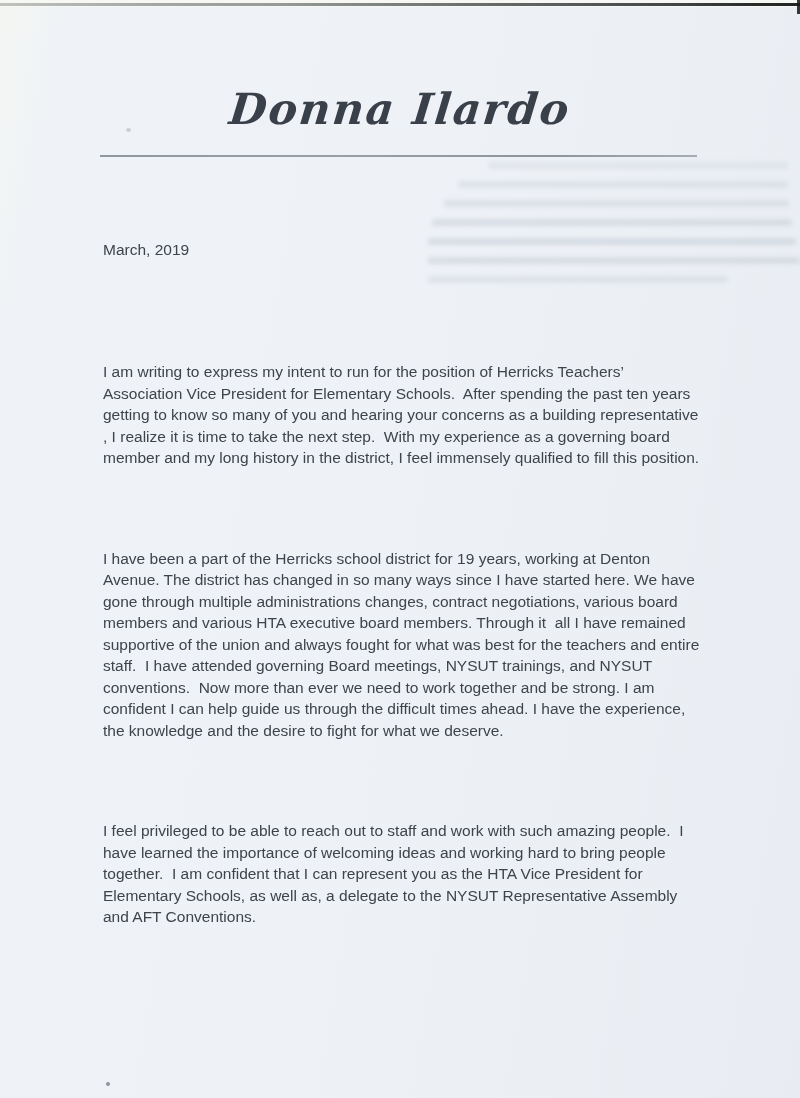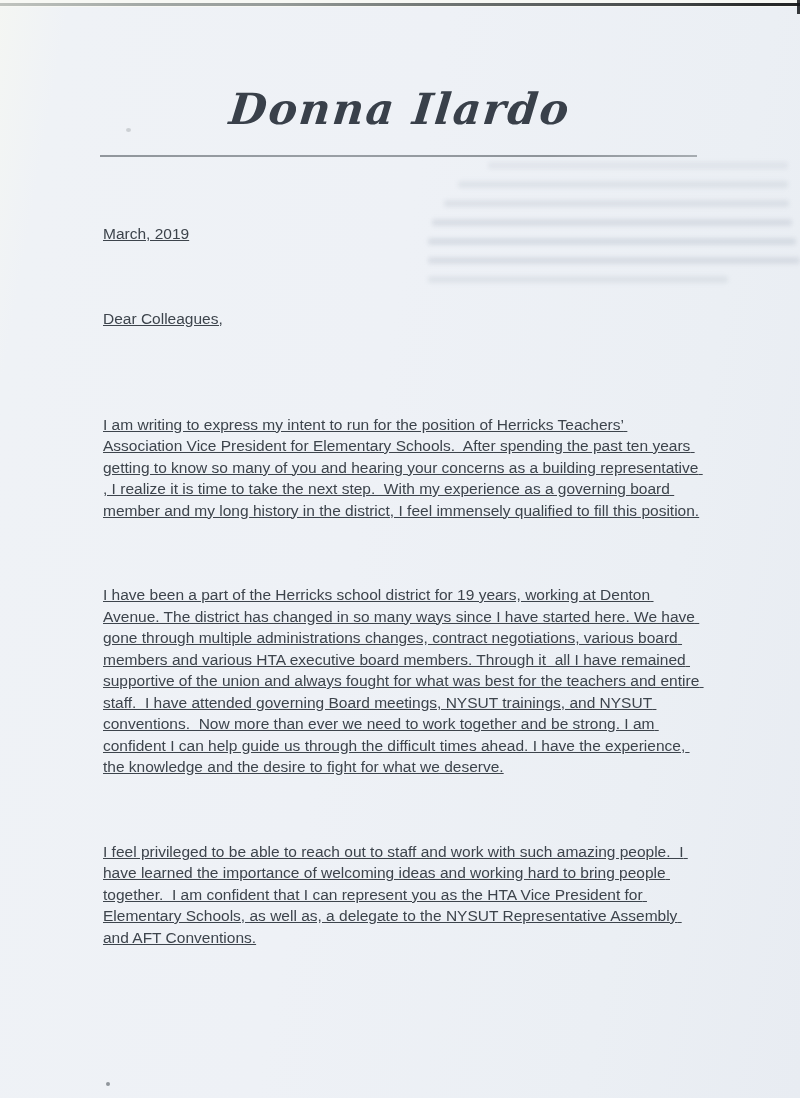--- a/index.html
+++ b/index.html
@@ -45,21 +45,21 @@
     background: linear-gradient(90deg, #80868c 0%, #8a9096 40%, #7d8389 75%, #9aa0a5 100%);
     opacity: .85;
   }
 
   .letter-body {
     position: absolute; left: 103px; top: 180px; width: 600px;
     color: #3d444c;
     font-size: 15.5px; line-height: 21.5px;
     white-space: pre-wrap;
   }
-  .letter-body p { margin: 0 0 20px 0; text-decoration: underline; }
+  .letter-body p { margin: 16px 0 20px 0; }
   .date-line { margin-bottom: 21px; }
   .salutation-line { margin-bottom: 19px; }
 
   
   .bleed-through {
     position: absolute; top: 162px; right: 0; width: 372px; height: 155px;
     filter: blur(2.2px);
     pointer-events: none;
   }
   .bt-line {
@@ -99,21 +99,20 @@
   </div>
 
   <div class="speck speck-top"></div>
   <div class="speck speck-bottom"></div>
 
   <div class="header-title">Donna Ilardo</div>
   <div class="header-rule"></div>
 
   <div class="letter-body">
     <p class="date-line">March, 2019</p>
-    <p class="salutation-line">Dear Colleagues,</p>
 
     <p>I am writing to express my intent to run for the position of Herricks Teachers’ Association Vice President for Elementary Schools.  After spending the past ten years getting to know so many of you and hearing your concerns as a building representative , I realize it is time to take the next step.  With my experience as a governing board member and my long history in the district, I feel immensely qualified to fill this position.</p>
     <p>I have been a part of the Herricks school district for 19 years, working at Denton Avenue. The district has changed in so many ways since I have started here. We have gone through multiple administrations changes, contract negotiations, various board members and various HTA executive board members. Through it  all I have remained supportive of the union and always fought for what was best for the teachers and entire staff.  I have attended governing Board meetings, NYSUT trainings, and NYSUT conventions.  Now more than ever we need to work together and be strong. I am confident I can help guide us through the difficult times ahead. I have the experience, the knowledge and the desire to fight for what we deserve.</p>
     <p>I feel privileged to be able to reach out to staff and work with such amazing people.  I have learned the importance of welcoming ideas and working hard to bring people together.  I am confident that I can represent you as the HTA Vice President for Elementary Schools, as well as, a delegate to the NYSUT Representative Assembly and AFT Conventions.</p>
 
     
 
     
 
     

